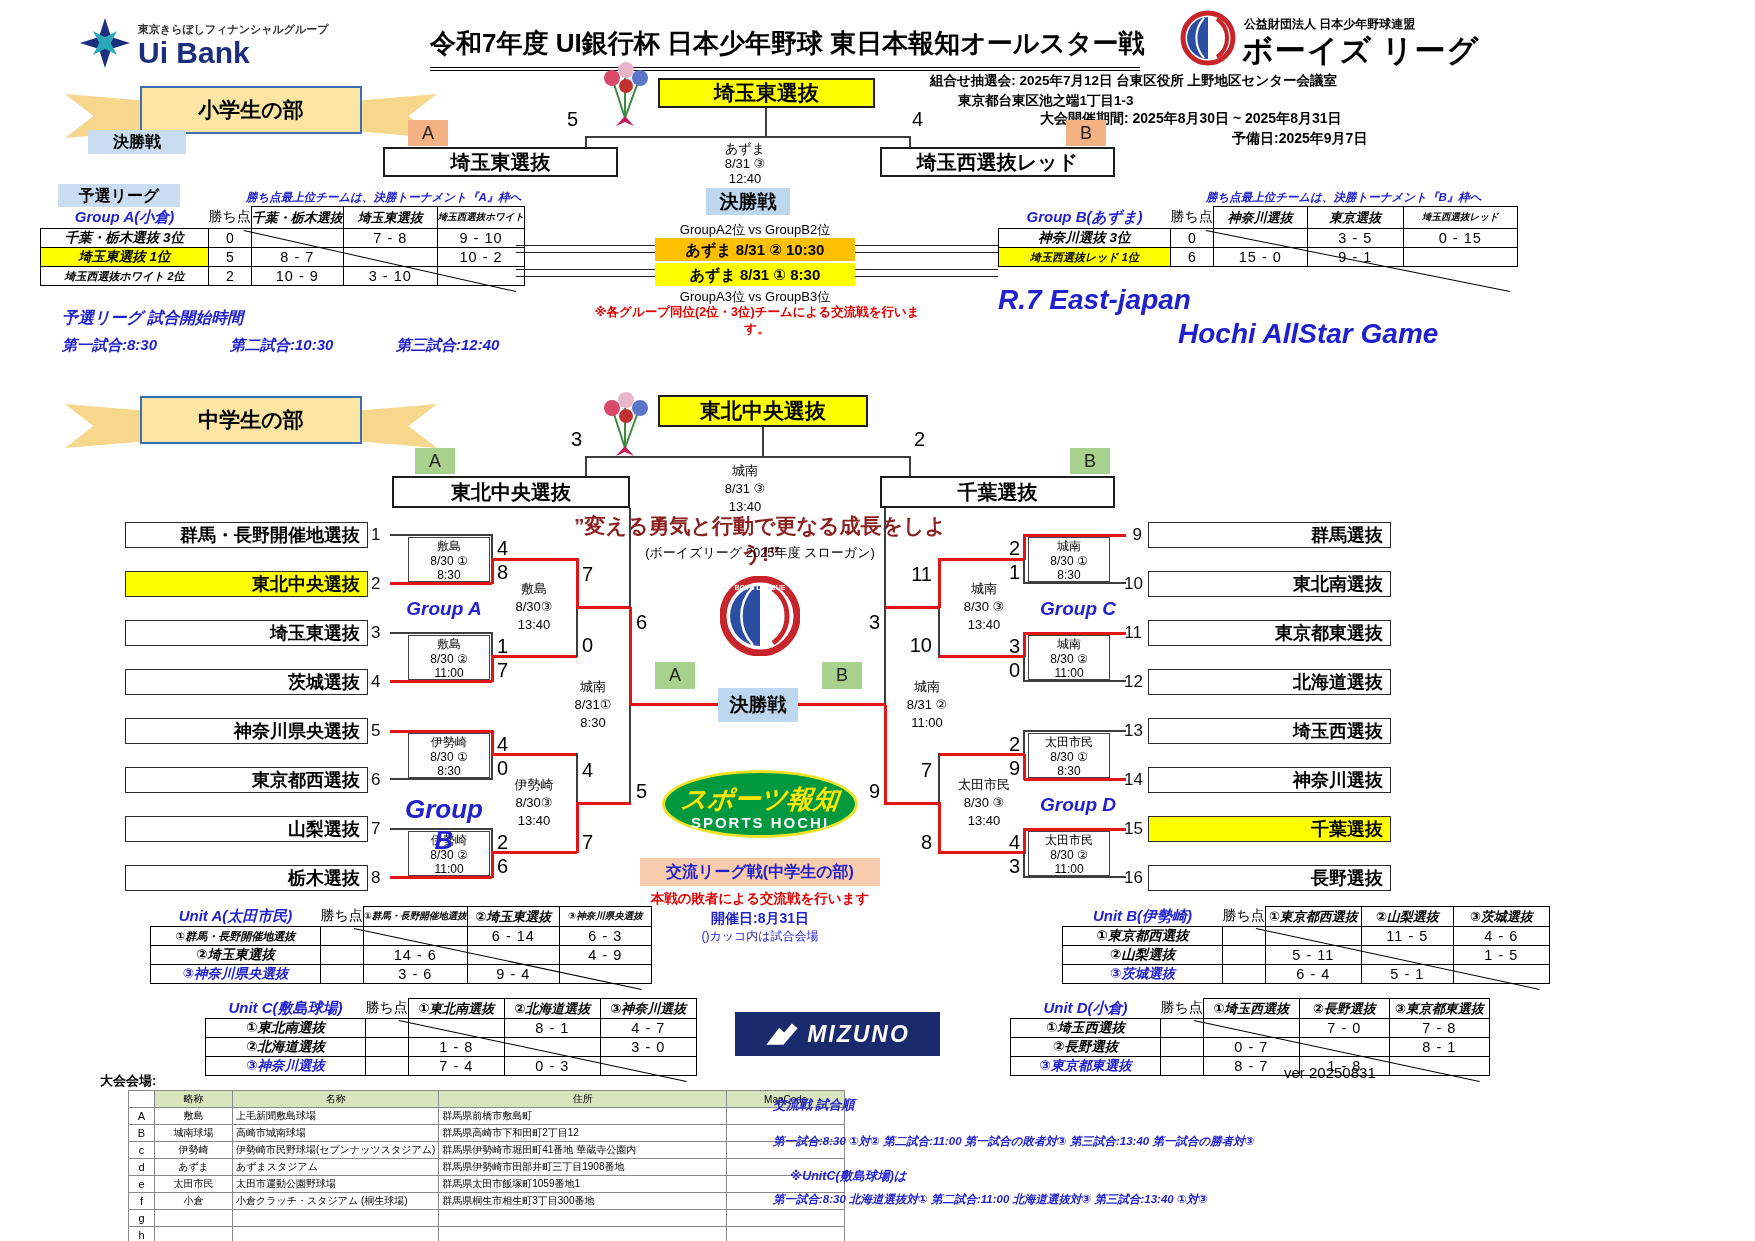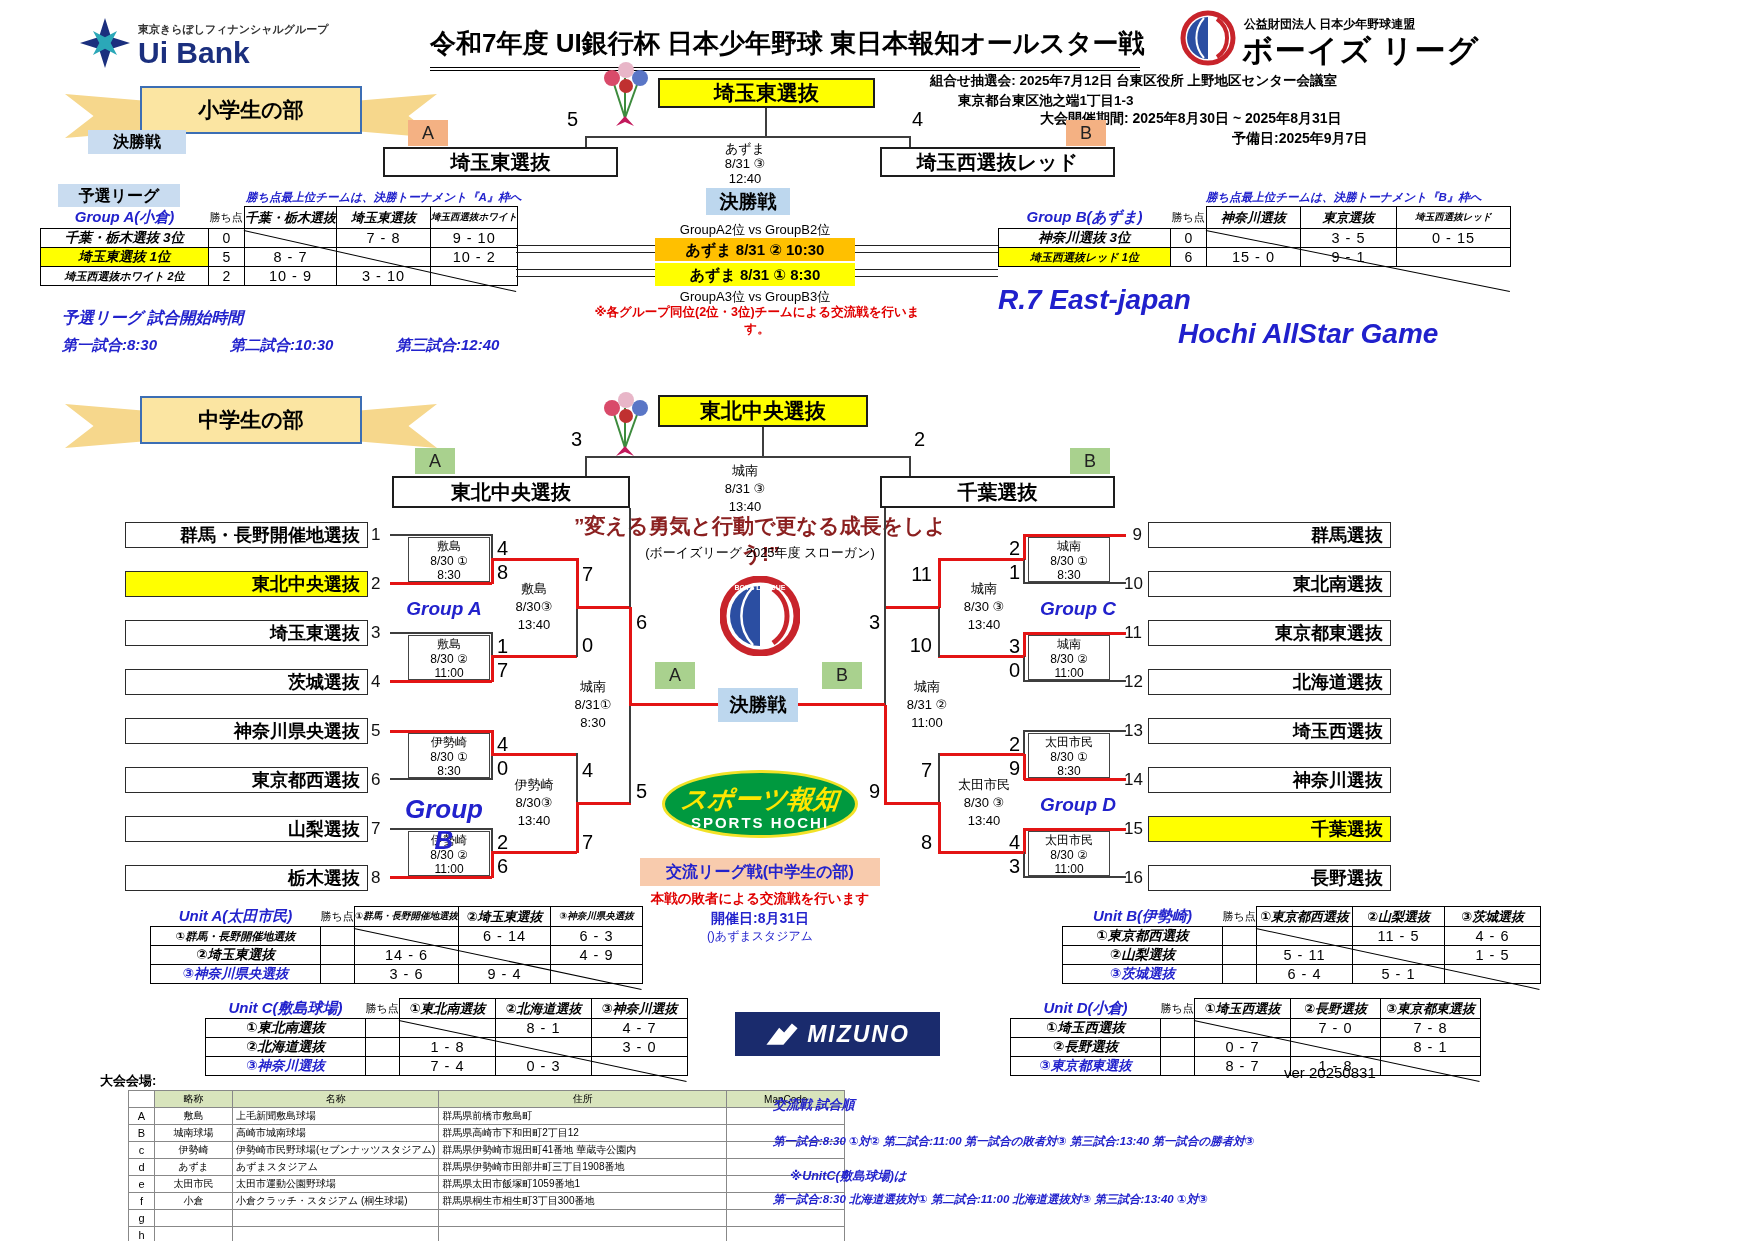--- a/index.html
+++ b/index.html
@@ -37,21 +37,21 @@
   
   .rib-main{position:absolute;background:#FBE5A2;border:2px solid #3C6EB4;display:flex;align-items:center;justify-content:center;font-size:21px;font-weight:700;box-sizing:border-box}
   .rib-tail{position:absolute;background:#F6D78C}
   .rib-tail.l{clip-path:polygon(0 0,100% 18%,100% 82%,0 100%,30% 50%)}
   .rib-tail.r{clip-path:polygon(0 18%,100% 0,70% 50%,100% 100%,0 82%)}
   
   .xwrap{position:absolute}
   .xt{border-collapse:collapse;table-layout:fixed}
   .xt td{border:1.6px solid #000;text-align:center;padding:0;overflow:hidden;white-space:nowrap}
   .xt .xtitle{border:none;background:#fff;color:#2222CC;font-weight:700;font-style:italic;font-size:15px}
-  .xt .xpts{border:none;background:#fff;font-size:11px}
+  .xt .xpts{border:none;background:#fff;font-size:14px}
   .xt .xcol{font-weight:700;font-style:italic;font-size:13px}
   .xt .xcol.sm{font-size:9.5px}
   .xt .xname{font-weight:700;font-style:italic;font-size:13.5px}
   .xt .xname.sm2{font-size:11px}
   .xt .xname.hl{background:#ffff00}
   .xt .xname.bl{color:#2222CC}
   .xt .xp{font-size:14px}
   .xt .xs{font-size:14.5px;letter-spacing:1px}
   .xdiag{position:absolute;border-top:1.6px solid #000;transform-origin:0 0}
   
@@ -450,21 +450,21 @@
 
   <div class="abs" style="left:662px;top:770px;width:196px;height:68px">
     <div class="abs" style="left:0;top:0;width:196px;height:68px;background:#00993F;border:3px solid #F2E227;border-radius:50%;box-sizing:border-box"></div>
     <div class="abs ctr it" style="left:8px;top:12px;width:180px;font-size:26px;font-weight:800;color:#FFE600;transform:skewX(-6deg)">スポーツ報知</div>
     <div class="abs ctr" style="left:8px;top:44px;width:180px;font-size:15px;font-weight:700;color:#fff;letter-spacing:2px">SPORTS HOCHI</div>
   </div>
 
   <div class="abs ctr bold blue" style="left:640px;top:858px;width:240px;height:28px;background:#F8CBAD;line-height:28px;font-size:16px">交流リーグ戦(中学生の部)</div>
   <div class="abs ctr bold" style="left:645px;top:890px;width:230px;font-size:13.5px;color:#E00000">本戦の敗者による交流戦を行います</div>
   <div class="abs ctr bold blue" style="left:700px;top:910px;width:120px;font-size:14px">開催日:8月31日</div>
-  <div class="abs ctr blue" style="left:696px;top:928px;width:128px;font-size:12px">()あずまスタジアム</div>
+  <div class="abs ctr blue" style="left:696px;top:928px;width:128px;font-size:12px">()カッコ内は試合会場</div>
 
   <div class="xwrap" style="left:150px;top:906px">
       <table class="xt">
         <colgroup>
           <col style="width:170px">
           <col style="width:34px">
           <col style="width:104px">
           <col style="width:92px">
           <col style="width:92px">
         </colgroup>

